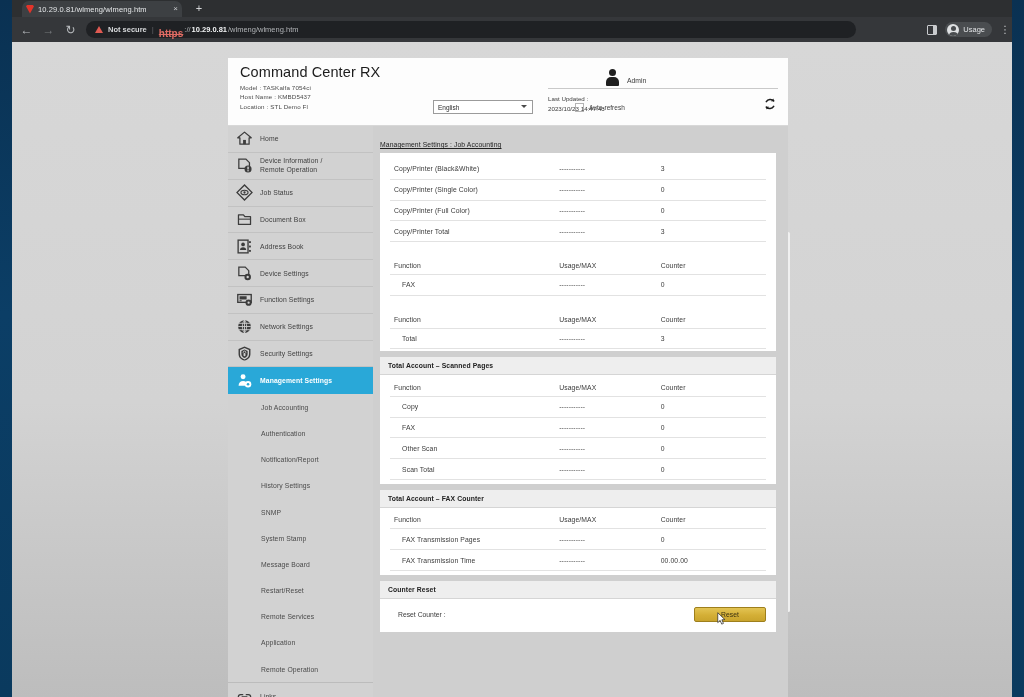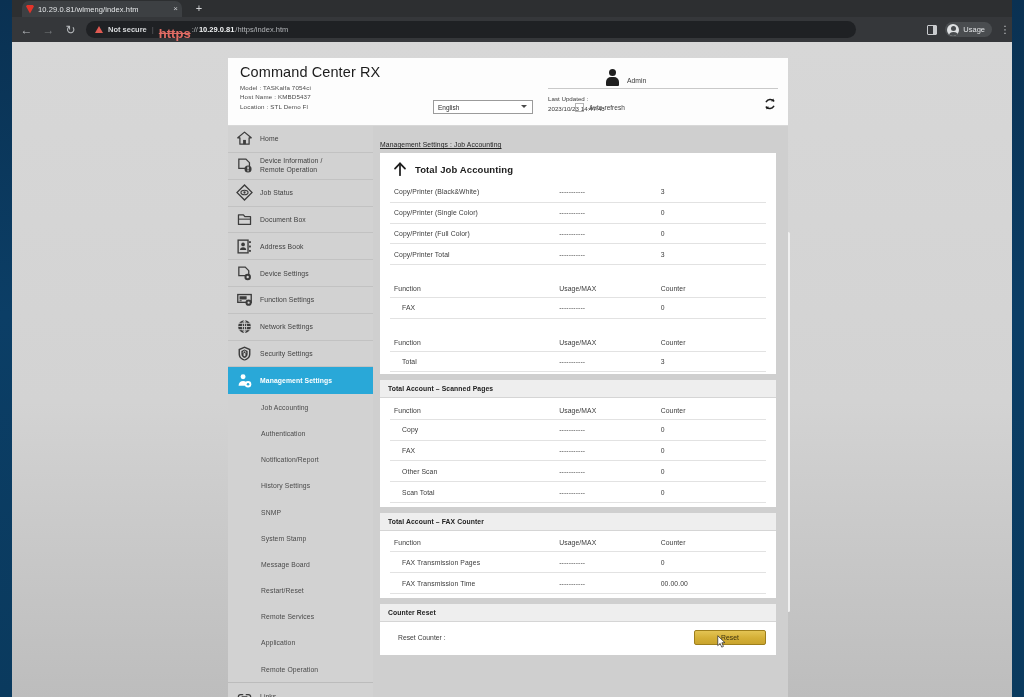--- a/index.html
+++ b/index.html
@@ -53,21 +53,21 @@
     display: flex; align-items: center; padding: 0 9px; gap: 5px;
     font-size: 8px; max-width: 770px;
   }
   .warn-tri {
     width: 0; height: 0; border-left: 4px solid transparent;
     border-right: 4px solid transparent; border-bottom: 7px solid #e05a52;
     position: relative; flex: 0 0 auto;
   }
   .notsecure { color: #d8dadc; font-size: 7.5px; font-weight: bold; }
   .url-sep { color: #5f6265; font-size: 8px; }
-  .url-scheme { color: #e06c64; font-size: 13px; font-weight: bold; text-decoration: line-through; margin-top: 8px; }
+  .url-scheme { color: #e06c64; font-size: 10px; font-weight: bold; text-decoration: line-through; margin-top: 8px; }
   .url-host { color: #f1f3f4; font-size: 7.5px; font-weight: bold; }
   .url-path { color: #b0b3b6; font-size: 7.5px; }
   .tb-right { display: flex; align-items: center; gap: 8px; margin-left: auto; }
   .panel-icon { width: 10px; height: 10px; border: 1.3px solid #c9cbce; border-radius: 1px; position: relative; }
   .panel-icon::after { content:""; position:absolute; right:0; top:0; bottom:0; width:3.4px; background:#c9cbce; }
   .profile-pill {
     display: flex; align-items: center; gap: 4px; background: #4a4d50;
     border-radius: 9px; padding: 1px 7px 1px 2px; height: 15px;
   }
   .avatar-circle {
@@ -205,38 +205,38 @@
   }
 </style>
 </head>
 <body>
 
 <div id="browser">
 
   <div class="tabstrip">
     <div class="tab">
       <div class="tab-favicon"></div>
-      <div class="tab-title">10.29.0.81/wlmeng/index.htm</div>
+      <div class="tab-title">10.29.0.81/wlmeng/wlmeng.htm</div>
       <div class="tab-close">×</div>
     </div>
     <div class="newtab">+</div>
   </div>
 
   <div class="toolbar">
     <div class="navbtn">←</div>
     <div class="navbtn dim">→</div>
     <div class="navbtn">↻</div>
     <div class="omnibox">
       <div class="warn-tri"></div>
       <div class="notsecure">Not secure</div>
       <div class="url-sep">|</div>
       <div class="url-scheme">https</div>
       <div class="url-path" style="margin-left:-4px">://</div>
       <div class="url-host" style="margin-left:-4px">10.29.0.81</div>
-      <div class="url-path" style="margin-left:-4px">/https/index.htm</div>
+      <div class="url-path" style="margin-left:-4px">/wlmeng/wlmeng.htm</div>
     </div>
     <div class="tb-right">
       <div class="panel-icon"></div>
       <div class="profile-pill">
         <div class="avatar-circle"></div>
         <div class="guest-label">Usage</div>
       </div>
       <div class="kebab">⋮</div>
     </div>
   </div>
@@ -431,28 +431,20 @@
             <span>Links</span>
           </div>
         </div>
 
         <div class="content">
 
           <div class="breadcrumb">Management Settings : Job Accounting</div>
 
           
           <div class="card pad">
-            <div class="sec-head">
-              <svg class="arrow-up-icon" viewBox="0 0 24 24">
-                <path d="M12 3.5 4.5 11.5" fill="none" stroke="#1c1c1c" stroke-width="2.6" stroke-linecap="round"></path>
-                <path d="M12 3.5 19.5 11.5" fill="none" stroke="#1c1c1c" stroke-width="2.6" stroke-linecap="round"></path>
-                <path d="M12 4.2v17" fill="none" stroke="#1c1c1c" stroke-width="2.6" stroke-linecap="round"></path>
-              </svg>
-              <div class="sec-title">Total Job Accounting</div>
-            </div>
 
             <table class="kv">
               <tbody>
                   <tr>
                 <td class="c-fn">Copy/Printer (Black&amp;White)</td>
                 <td class="c-usage">-----------</td>
                 <td class="c-ctr">3</td>
               </tr>
               <tr>
                 <td class="c-fn">Copy/Printer (Single Color)</td>

